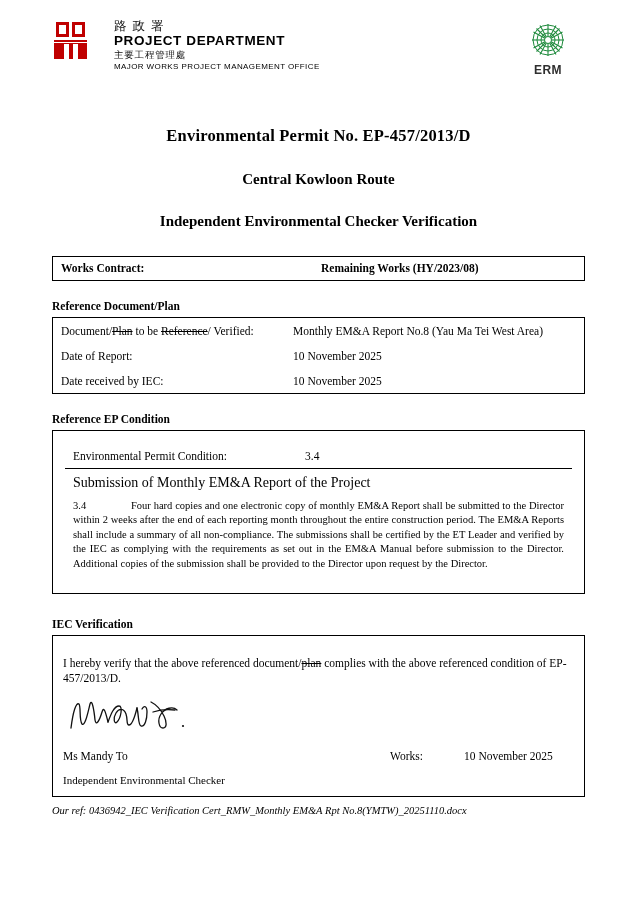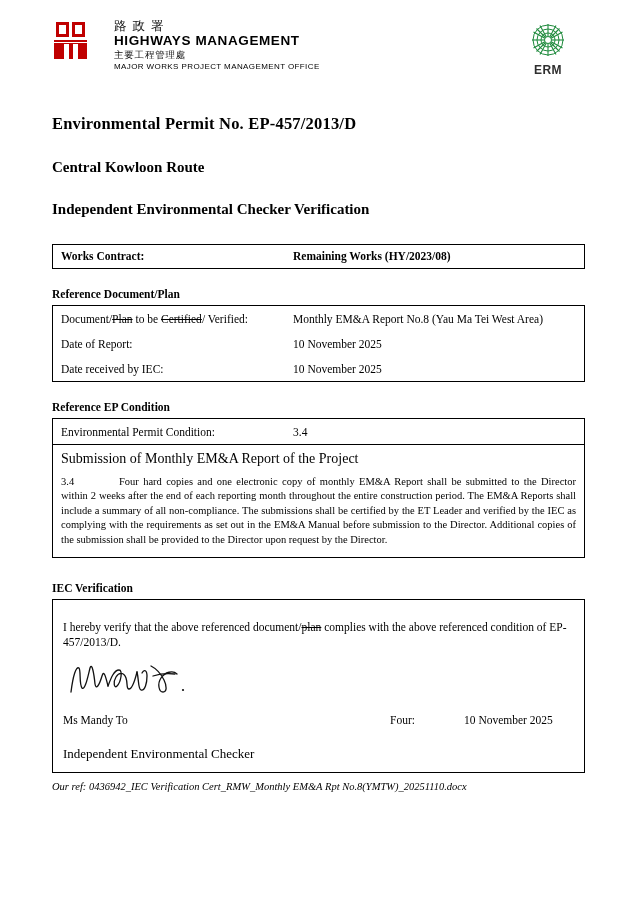--- a/index.html
+++ b/index.html
@@ -88,22 +88,22 @@
     font-family: "Liberation Sans", sans-serif;
     font-size: 12px;
     font-weight: bold;
     letter-spacing: 0.5px;
     color: #2f2f2f;
     margin-top: 1px;
   }
 
   
   .title-block {
-    margin-top: 34px;
-    text-align: left;
+    margin-top: 46px;
+    text-align: center;
   }
   .title-1 {
     font-size: 16.5px;
     font-weight: bold;
     letter-spacing: 0.2px;
   }
   .title-2 {
     font-size: 15px;
     font-weight: bold;
     margin-top: 25px;
@@ -118,41 +118,42 @@
   .box {
     border: 1px solid #000;
     box-sizing: border-box;
   }
   .contract-box {
     margin-top: 26px;
     padding: 5px 8px 6px 8px;
     display: flex;
     font-size: 11.5px;
     font-weight: bold;
+    gap: 28px;
   }
   .contract-label { width: 232px; }
   .section-label {
     font-size: 11.5px;
     font-weight: bold;
     margin-top: 19px;
     margin-bottom: 5px;
   }
   .ref-box {
     padding: 0;
   }
   .ref-row {
     display: flex;
     padding: 7px 8px 6px 8px;
     font-size: 11.5px;
   }
   .ref-row .lbl { width: 232px; }
   .ref-row .val { flex: 1; }
   .strike { text-decoration: line-through; }
 
-  .cond-box { padding: 0; }
+  .cond-box { padding: 12px; }
   .cond-row {
     display: flex;
     padding: 7px 8px 6px 8px;
     font-size: 11.5px;
     border-bottom: 1px solid #000;
   }
   .cond-row .lbl { width: 232px; }
   .cond-body {
     padding: 7px 8px 10px 8px;
     font-size: 10.5px;
@@ -183,21 +184,21 @@
     margin-left: 4px;
   }
   .sign-row {
     display: flex;
     align-items: baseline;
     margin-top: 14px;
     font-size: 11.5px;
   }
   .sign-left { flex: 1; }
   .sign-name { font-size: 11.5px; }
-  .sign-role { font-size: 13px; margin-top: 20px; }
+  .sign-role { font-size: 11px; margin-top: 12px; }
   .date-label { width: 74px; }
   .date-val { width: 110px; }
 
   .footer-ref {
     margin-top: 8px;
     font-size: 10.5px;
     font-style: italic;
   }
 </style>
 </head>
@@ -215,21 +216,21 @@
           <rect x="23" y="7" width="7" height="9" fill="#ffffff"></rect>
           <rect x="2" y="22" width="33" height="19" fill="#c00000"></rect>
           <rect x="12" y="26" width="5" height="15" fill="#ffffff"></rect>
           <rect x="21" y="26" width="5" height="15" fill="#ffffff"></rect>
           <rect x="2" y="22" width="33" height="3" fill="#ffffff"></rect>
           <rect x="2" y="22" width="33" height="2" fill="#c00000"></rect>
         </svg>
       </div>
       <div class="hd-text">
         <div class="hd-cn1">路 政 署</div>
-        <div class="hd-en1">HIGHWAYS  MANAGEMENT</div>
+        <div class="hd-en1">PROJECT  DEPARTMENT</div>
         <div class="hd-cn2">主要工程管理處</div>
         <div class="hd-en2">MAJOR WORKS PROJECT MANAGEMENT OFFICE</div>
       </div>
     </div>
     <div class="erm">
       <div class="erm-mark">
         <svg width="44" height="44" viewBox="0 0 44 44" xmlns="http://www.w3.org/2000/svg">
           <g stroke="#1e8a3c" stroke-width="1" fill="none">
             <circle cx="22" cy="22" r="15"></circle>
             <circle cx="22" cy="22" r="11"></circle>
@@ -260,21 +261,21 @@
 
   <div class="box contract-box">
     <div class="contract-label">Works Contract:</div>
     <div class="contract-value">Remaining Works (HY/2023/08)</div>
   </div>
 
   <div class="section-label">Reference Document/Plan</div>
   <div class="box ref-box">
     <div class="ref-row">
       <div class="lbl">
-        <span>Document/</span><span class="strike">Plan</span><span> to be </span><span class="strike">Certified</span><span>/ Verified:</span>
+        <span>Document/</span><span class="strike">Plan</span><span> to be </span><span class="strike">Reference</span><span>/ Verified:</span>
       </div>
       <div class="val">Monthly EM&amp;A Report No.8 (Yau Ma Tei West Area)</div>
     </div>
     <div class="ref-row">
       <div class="lbl">Date of Report:</div>
       <div class="val">10 November 2025</div>
     </div>
     <div class="ref-row">
       <div class="lbl">Date received by IEC:</div>
       <div class="val">10 November 2025</div>
@@ -307,21 +308,21 @@
           <path d="M86 20 C92 18, 100 17, 108 18"></path>
           <circle cx="116" cy="34" r="1.1" fill="#111111" stroke="none"></circle>
         </g>
       </svg>
     </div>
 
     <div class="sign-row">
       <div class="sign-left">
         <div class="sign-name">Ms Mandy To</div>
       </div>
-      <div class="date-label">Four:</div>
+      <div class="date-label">Works:</div>
       <div class="date-val">10 November 2025</div>
     </div>
     <div class="sign-role">Independent Environmental Checker</div>
   </div>
 
   <div class="footer-ref">Our ref: 0436942_IEC Verification Cert_RMW_Monthly EM&amp;A Rpt No.8(YMTW)_20251110.docx</div>
 
 </div>
 
 </body></html>

